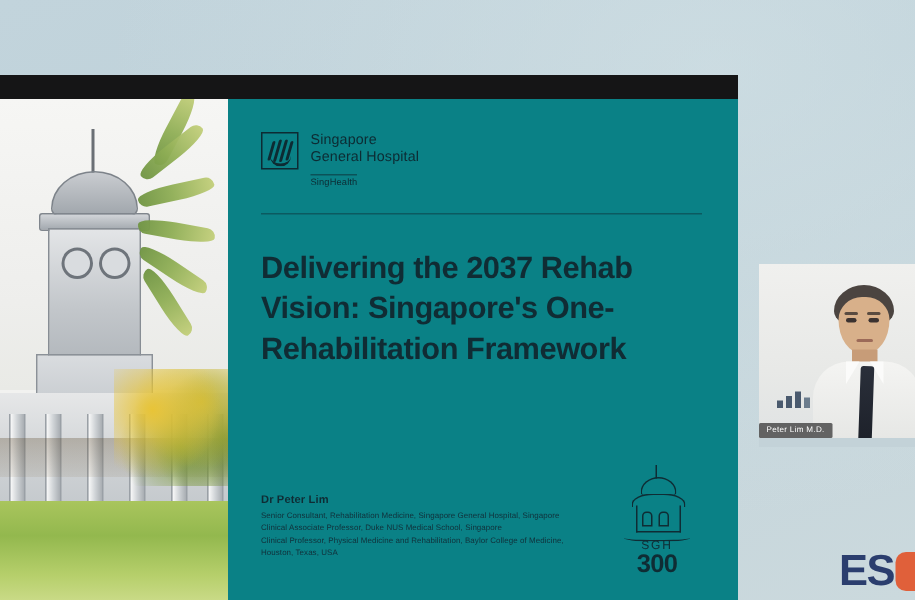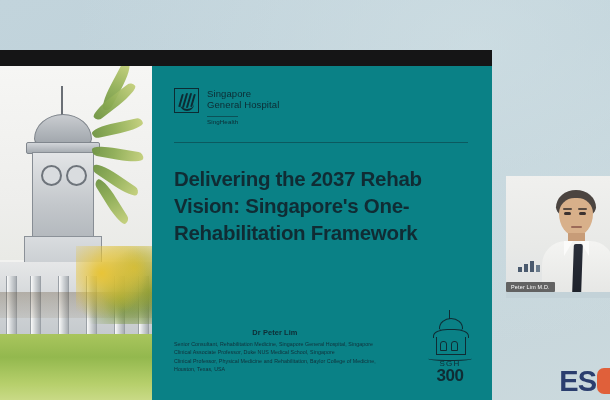--- a/index.html
+++ b/index.html
@@ -333,33 +333,32 @@
     left: 22px;
     bottom: 26px;
     max-width: 262px;
   }
   .byline-name {
     font-size: 7.4px;
     font-weight: bold;
     color: #0f2c34;
     margin-bottom: 3px;
     letter-spacing: 0.1px;
-    text-align: center;
   }
   .byline-line {
     font-size: 5.3px;
     line-height: 1.62;
     color: #11303a;
     letter-spacing: 0.05px;
   }
 
   
   .sgh200 {
     position: absolute;
-    right: 14px;
+    right: 26px;
     bottom: 18px;
     width: 56px;
     height: 72px;
     color: #0f2c34;
   }
   .sgh200 .b-spire {
     position: absolute;
     left: 27px; top: 0;
     width: 1.4px; height: 9px;
     background: #0f2c34;

